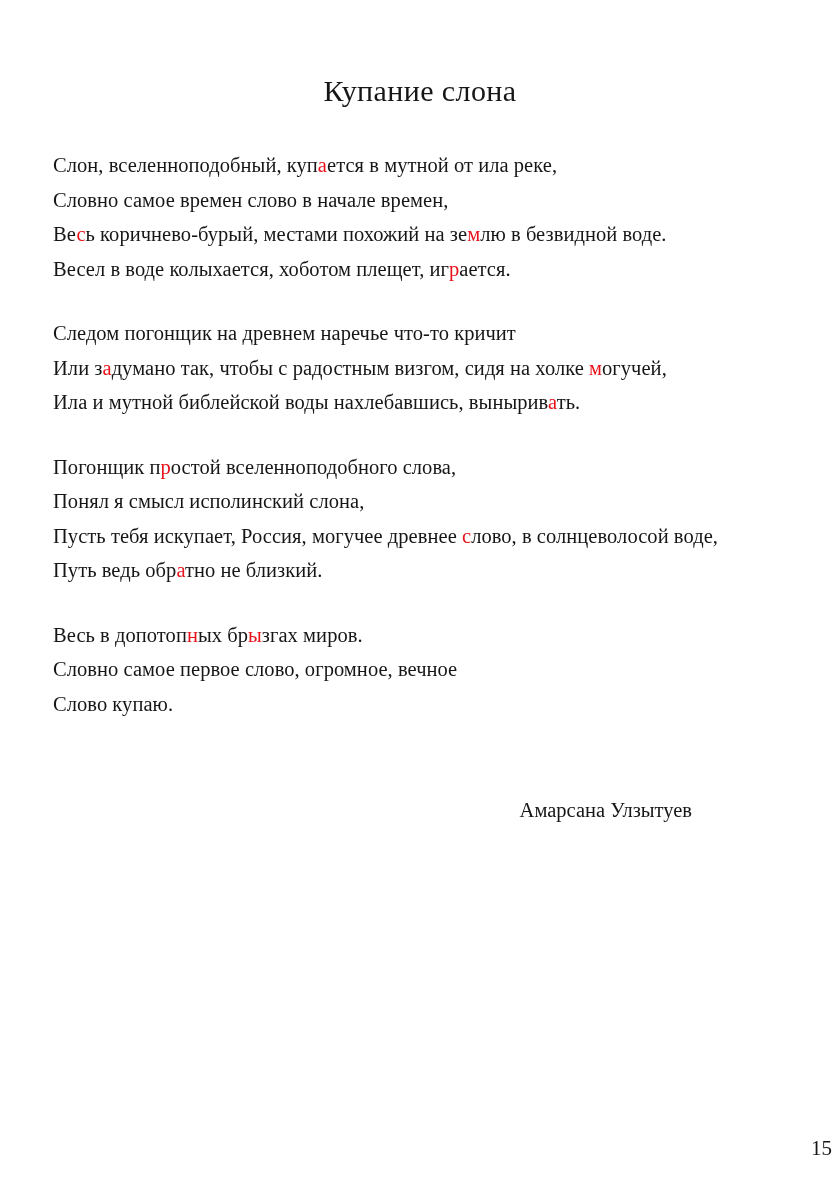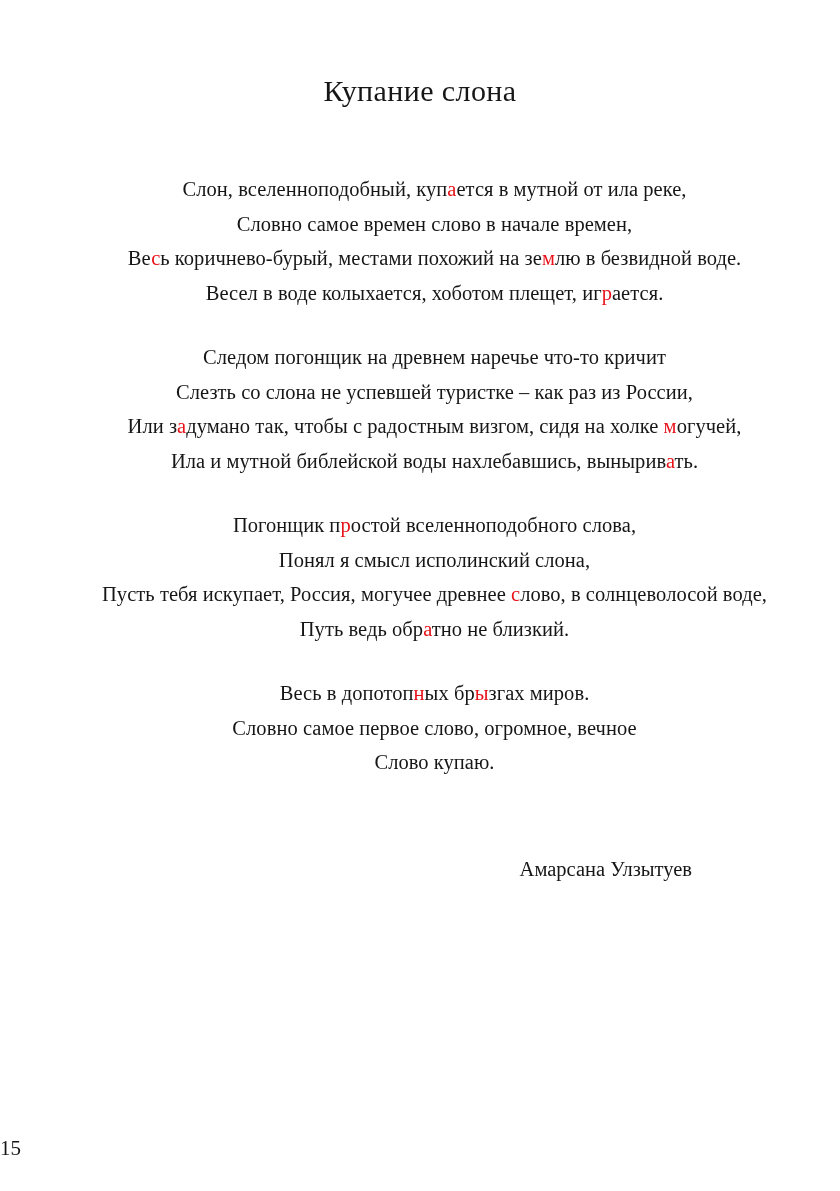--- a/index.html
+++ b/index.html
@@ -25,24 +25,23 @@
   .poem-title {
     text-align: center;
     font-size: 30px;
     font-weight: normal;
     color: #161616;
     margin: 0;
     padding-top: 74px;
     letter-spacing: 0.4px;
   }
   .poem-body {
-    margin-top: 64px;
+    margin-top: 40px;
     padding-left: 53px;
     padding-right: 24px;
-    text-align: center;
   }
   .stanza {
     margin-bottom: 30px;
   }
   .line {
     font-size: 20.5px;
     line-height: 34.5px;
     color: #161616;
     white-space: nowrap;
     letter-spacing: 0.05px;
@@ -54,43 +53,42 @@
     margin-top: 78px;
     text-align: right;
     padding-right: 148px;
     font-size: 20.5px;
     color: #161616;
   }
   .page-number {
     position: absolute;
     bottom: 30px;
     left: 0;
-    right: 0;
-    text-align: left;
+    right: 8px;
+    text-align: right;
     font-size: 21px;
     color: #161616;
   }
 </style>
 </head>
 <body>
 
 <div class="page">
 
   <h1 class="poem-title">Купание слона</h1>
 
   <div class="poem-body">
       <div class="stanza">
         <div class="line"><span>Слон, вселенноподобный, куп</span><span class="hl">а</span><span>ется в мутной от ила реке,</span></div>
         <div class="line"><span>Словно самое времен слово в начале времен,</span></div>
         <div class="line"><span>Ве</span><span class="hl">с</span><span>ь коричнево-бурый, местами похожий на зе</span><span class="hl">м</span><span>лю в безвидной воде.</span></div>
         <div class="line"><span>Весел в воде колыхается, хоботом плещет, иг</span><span class="hl">р</span><span>ается.</span></div>
       </div>
       <div class="stanza">
         <div class="line"><span>Следом погонщик на древнем наречье что-то кричит</span></div>
-        <div class="line"><span>Слезть со слона не успевшей туристке – как раз из России,</span></div>
         <div class="line"><span>Или з</span><span class="hl">а</span><span>думано так, чтобы с радостным визгом, сидя на холке </span><span class="hl">м</span><span>огучей,</span></div>
         <div class="line"><span>Ила и мутной библейской воды нахлебавшись, вынырив</span><span class="hl">а</span><span>ть.</span></div>
       </div>
       <div class="stanza">
         <div class="line"><span>Погонщик п</span><span class="hl">р</span><span>остой вселенноподобного слова,</span></div>
         <div class="line"><span>Понял я смысл исполинский слона,</span></div>
         <div class="line"><span>Пусть тебя искупает, Россия, могучее древнее </span><span class="hl">с</span><span>лово, в солнцеволосой воде,</span></div>
         <div class="line"><span>Путь ведь обр</span><span class="hl">а</span><span>тно не близкий.</span></div>
       </div>
       <div class="stanza">

